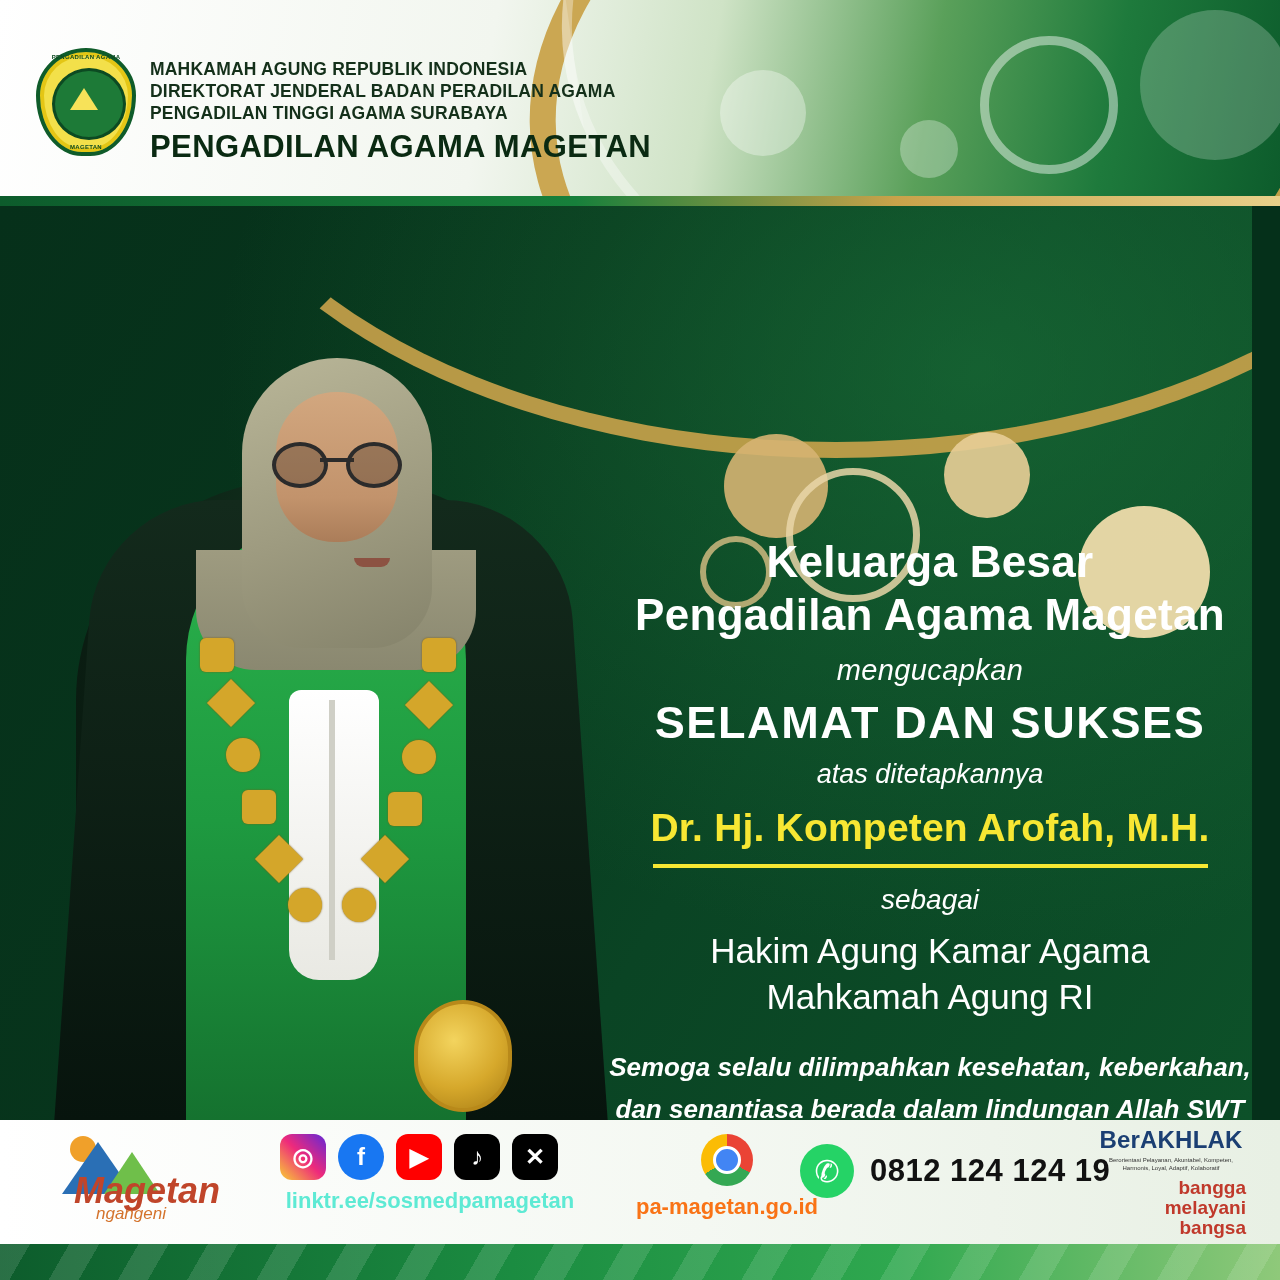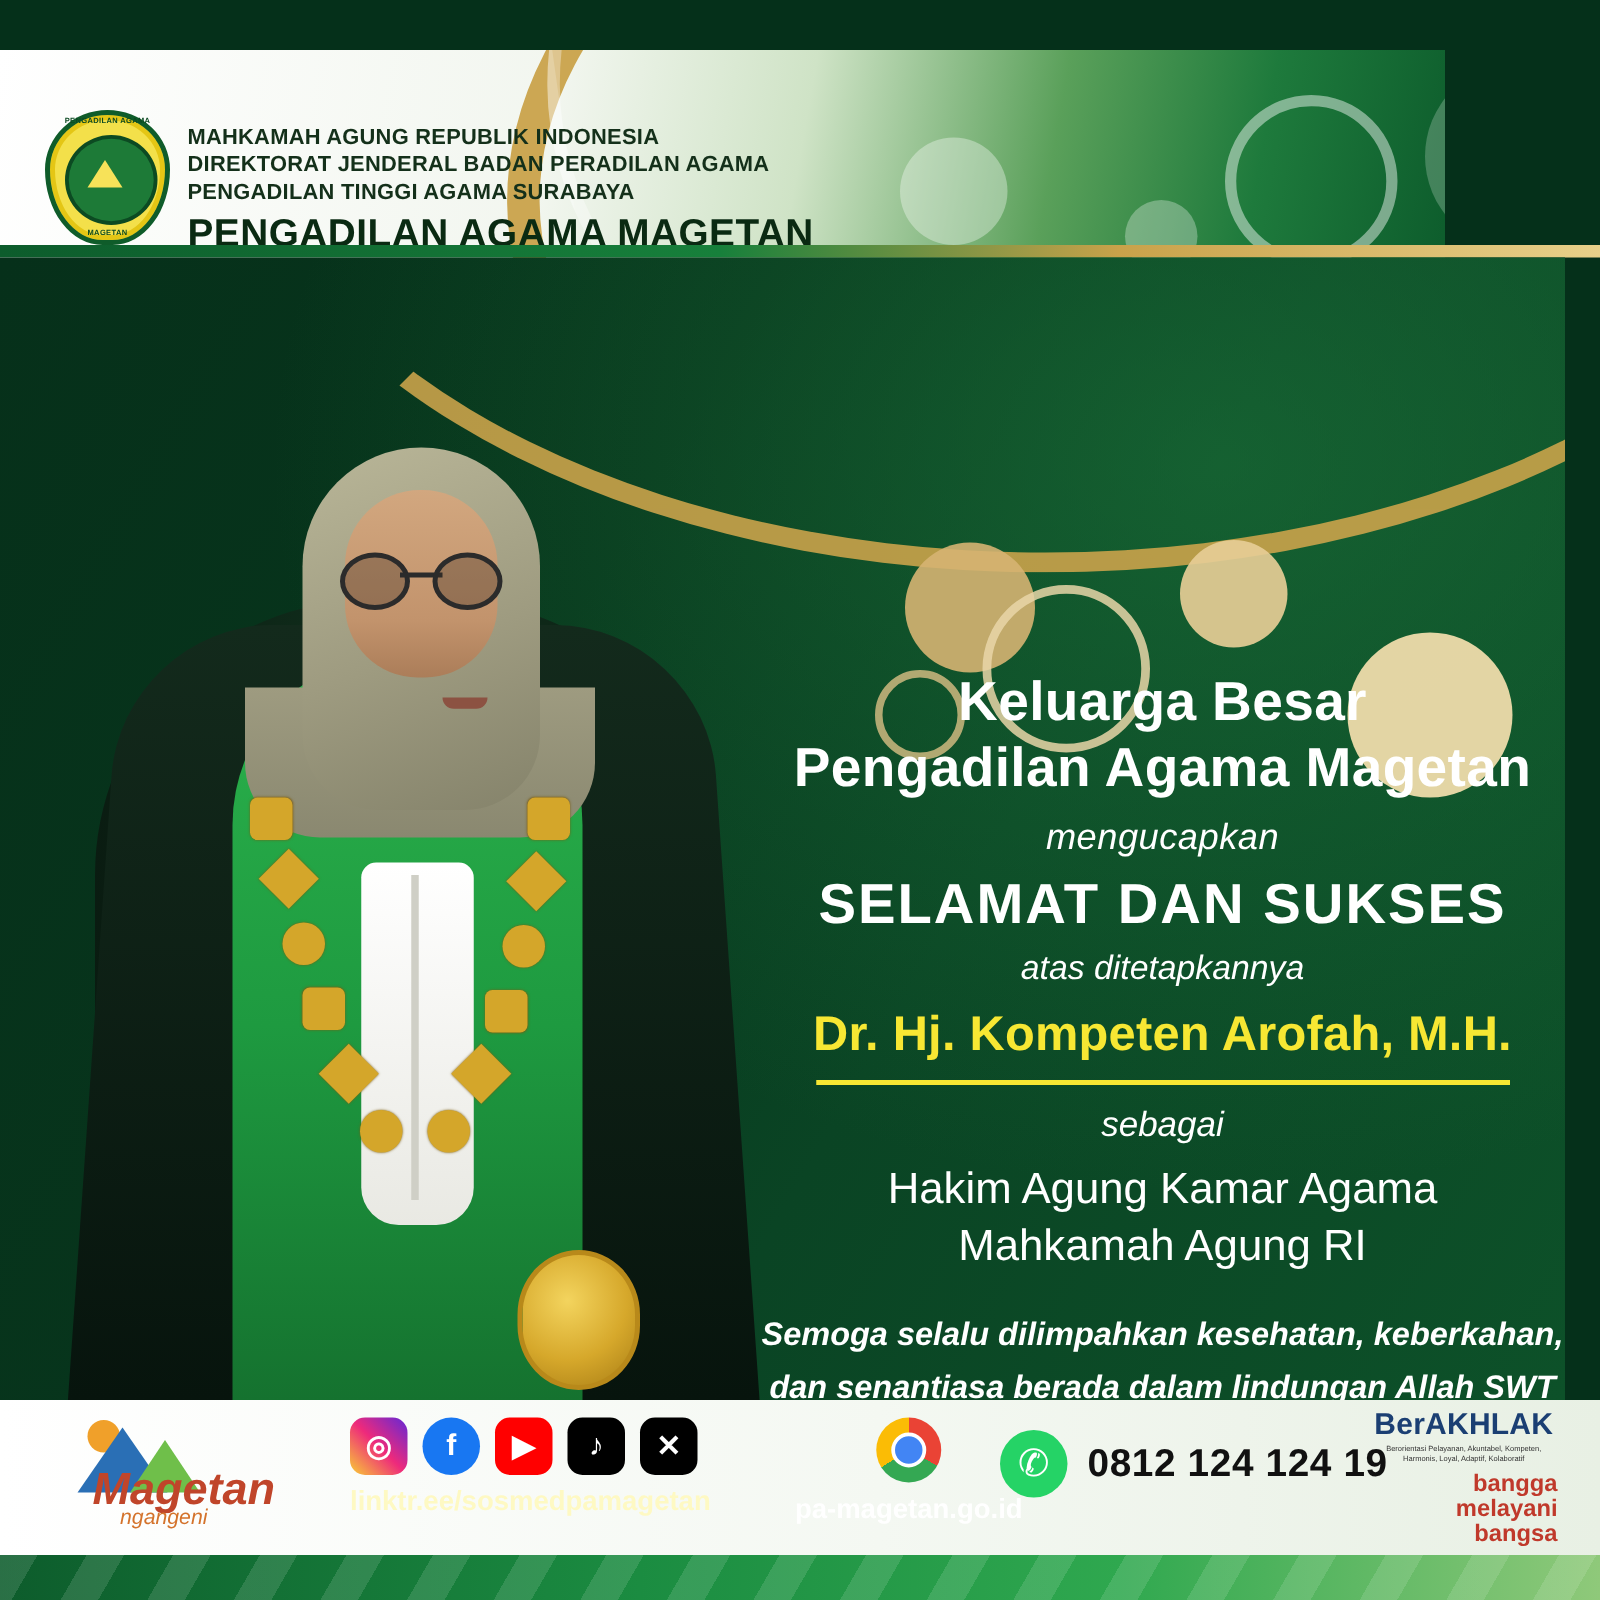--- a/index.html
+++ b/index.html
@@ -5,24 +5,23 @@
   html,body{margin:0;padding:0;}
   body{
     width:1280px;height:1280px;overflow:hidden;
     font-family:"Liberation Sans", sans-serif;
     background:#0b3d20;
   }
   .poster{position:relative;width:1280px;height:1280px;overflow:hidden;background:#05301a;}
 
   
   .header{
-    position:absolute;top:0;left:0;width:1156px;height:196px;
+    position:absolute;top:0;left:0;width:1280px;height:196px;
     background:linear-gradient(100deg,#ffffff 0%,#f2f6ef 38%,#cfe3c6 55%,#5aa05a 72%,#1e7a3c 86%,#0d5c2c 100%);
     overflow:hidden;
-    margin-top:40px;
   }
   .header .swoosh{
     position:absolute;right:-60px;top:-210px;width:760px;height:560px;
     border-radius:50%;
     background:transparent;
     border:26px solid #c9a24a;
     opacity:.95;
     transform:rotate(-8deg);
   }
   .header .swoosh2{
@@ -226,30 +225,30 @@
   }
 
   .social{position:absolute;left:280px;top:1134px;width:300px;}
   .icons{display:flex;gap:12px;align-items:center;}
   .ic{width:46px;height:46px;border-radius:12px;display:flex;align-items:center;justify-content:center;color:#fff;font-size:24px;font-weight:bold;}
   .ic-ig{background:linear-gradient(45deg,#f9ce34,#ee2a7b,#6228d7);}
   .ic-fb{background:#1877f2;border-radius:50%;}
   .ic-yt{background:#ff0000;border-radius:12px;}
   .ic-tt{background:#000;border-radius:12px;}
   .ic-x{background:#000;border-radius:12px;}
-  .social .handle{margin-top:8px;font-size:22px;font-weight:bold;color:#fef9c3;}
+  .social .handle{margin-top:8px;font-size:22px;font-weight:bold;color:#5eead4;text-align:center;}
 
   .web{position:absolute;left:612px;top:1134px;width:230px;text-align:center;}
   .chrome{
     width:52px;height:52px;border-radius:50%;margin:0 auto;
     background:conic-gradient(#ea4335 0 33%, #34a853 33% 66%, #fbbc05 66% 100%);
     display:flex;align-items:center;justify-content:center;
   }
   .chrome i{display:block;width:22px;height:22px;border-radius:50%;background:#4285f4;border:3px solid #fff;}
-  .web .label{margin-top:8px;font-size:22px;font-weight:bold;color:#ffffff;}
+  .web .label{margin-top:8px;font-size:22px;font-weight:bold;color:#f97316;}
 
   .wa{position:absolute;left:800px;top:1144px;display:flex;align-items:center;gap:16px;}
   .wa .ball{width:54px;height:54px;border-radius:50%;background:#25d366;display:flex;align-items:center;justify-content:center;color:#fff;font-size:30px;}
   .wa .num{font-size:31px;font-weight:bold;color:#111;letter-spacing:.5px;}
 
   .berakhlak{position:absolute;right:34px;top:1126px;width:150px;text-align:center;}
   .berakhlak .b1t{font-size:24px;font-weight:bold;color:#1b3f73;letter-spacing:.2px;}
   .berakhlak .b2t{font-size:6px;color:#333;line-height:8px;margin-top:2px;}
   .berakhlak .b3t{font-size:19px;font-weight:bold;color:#c0392b;line-height:20px;margin-top:6px;text-align:right;}
 </style>

